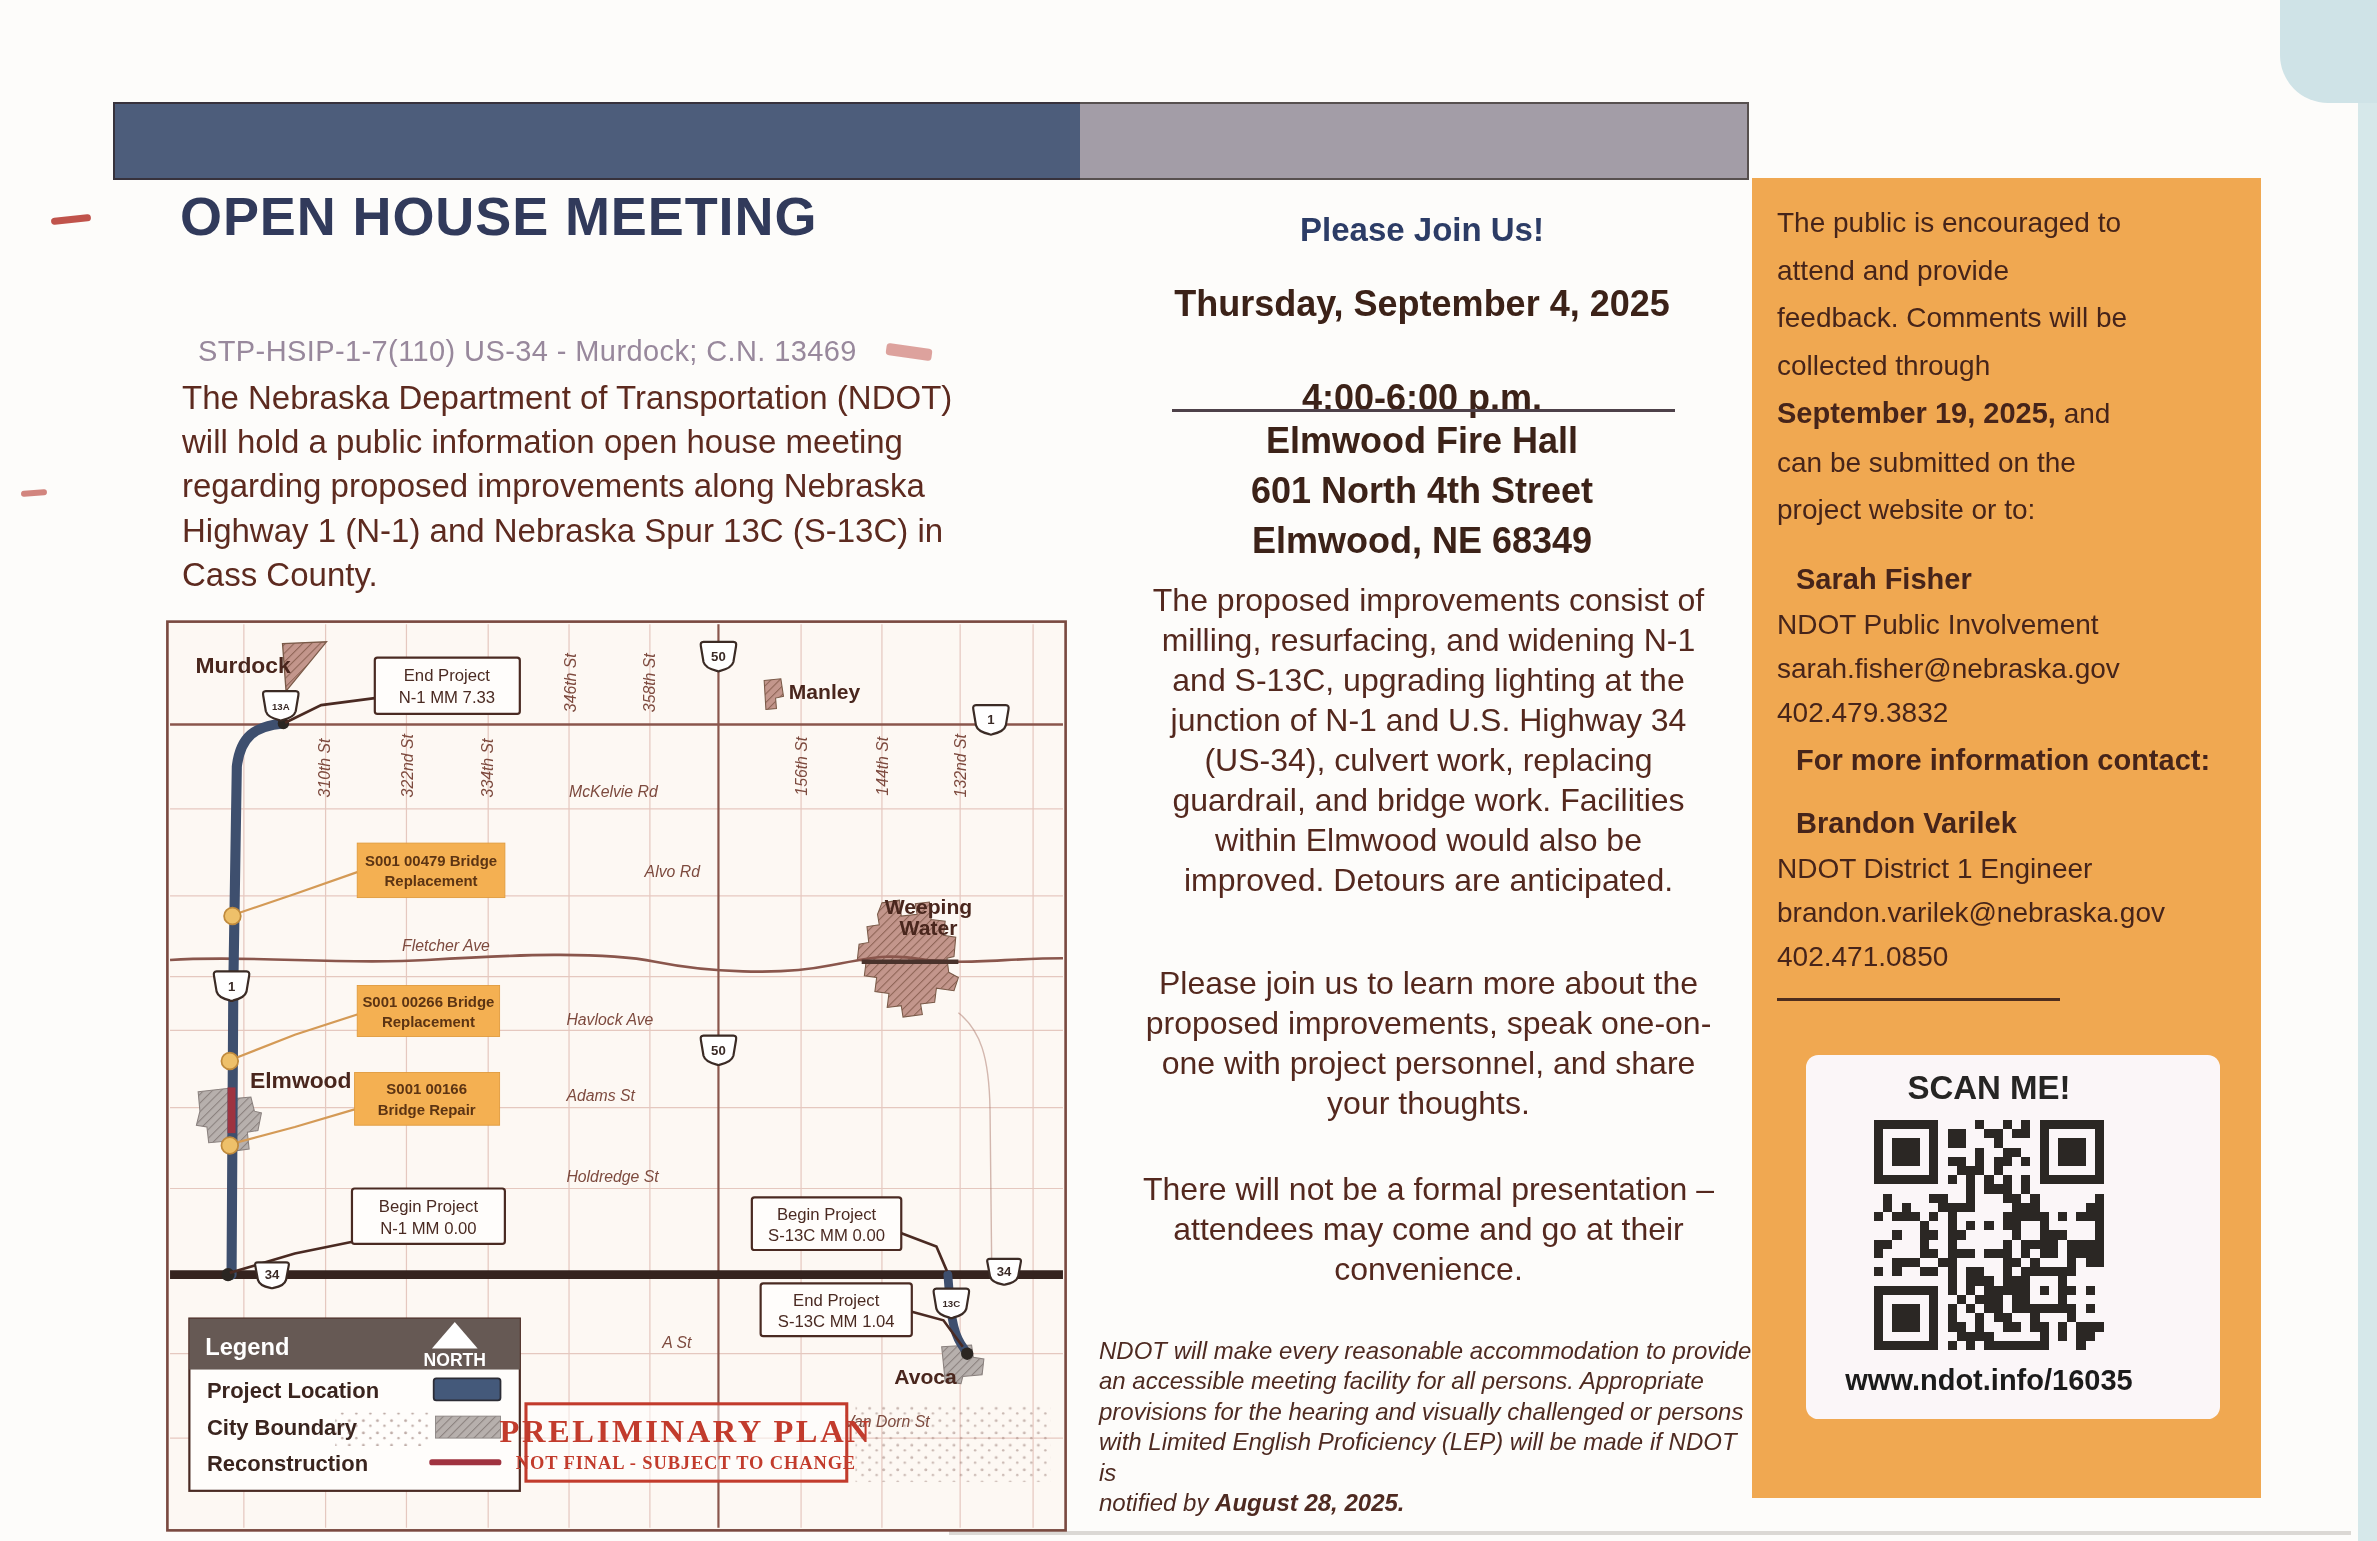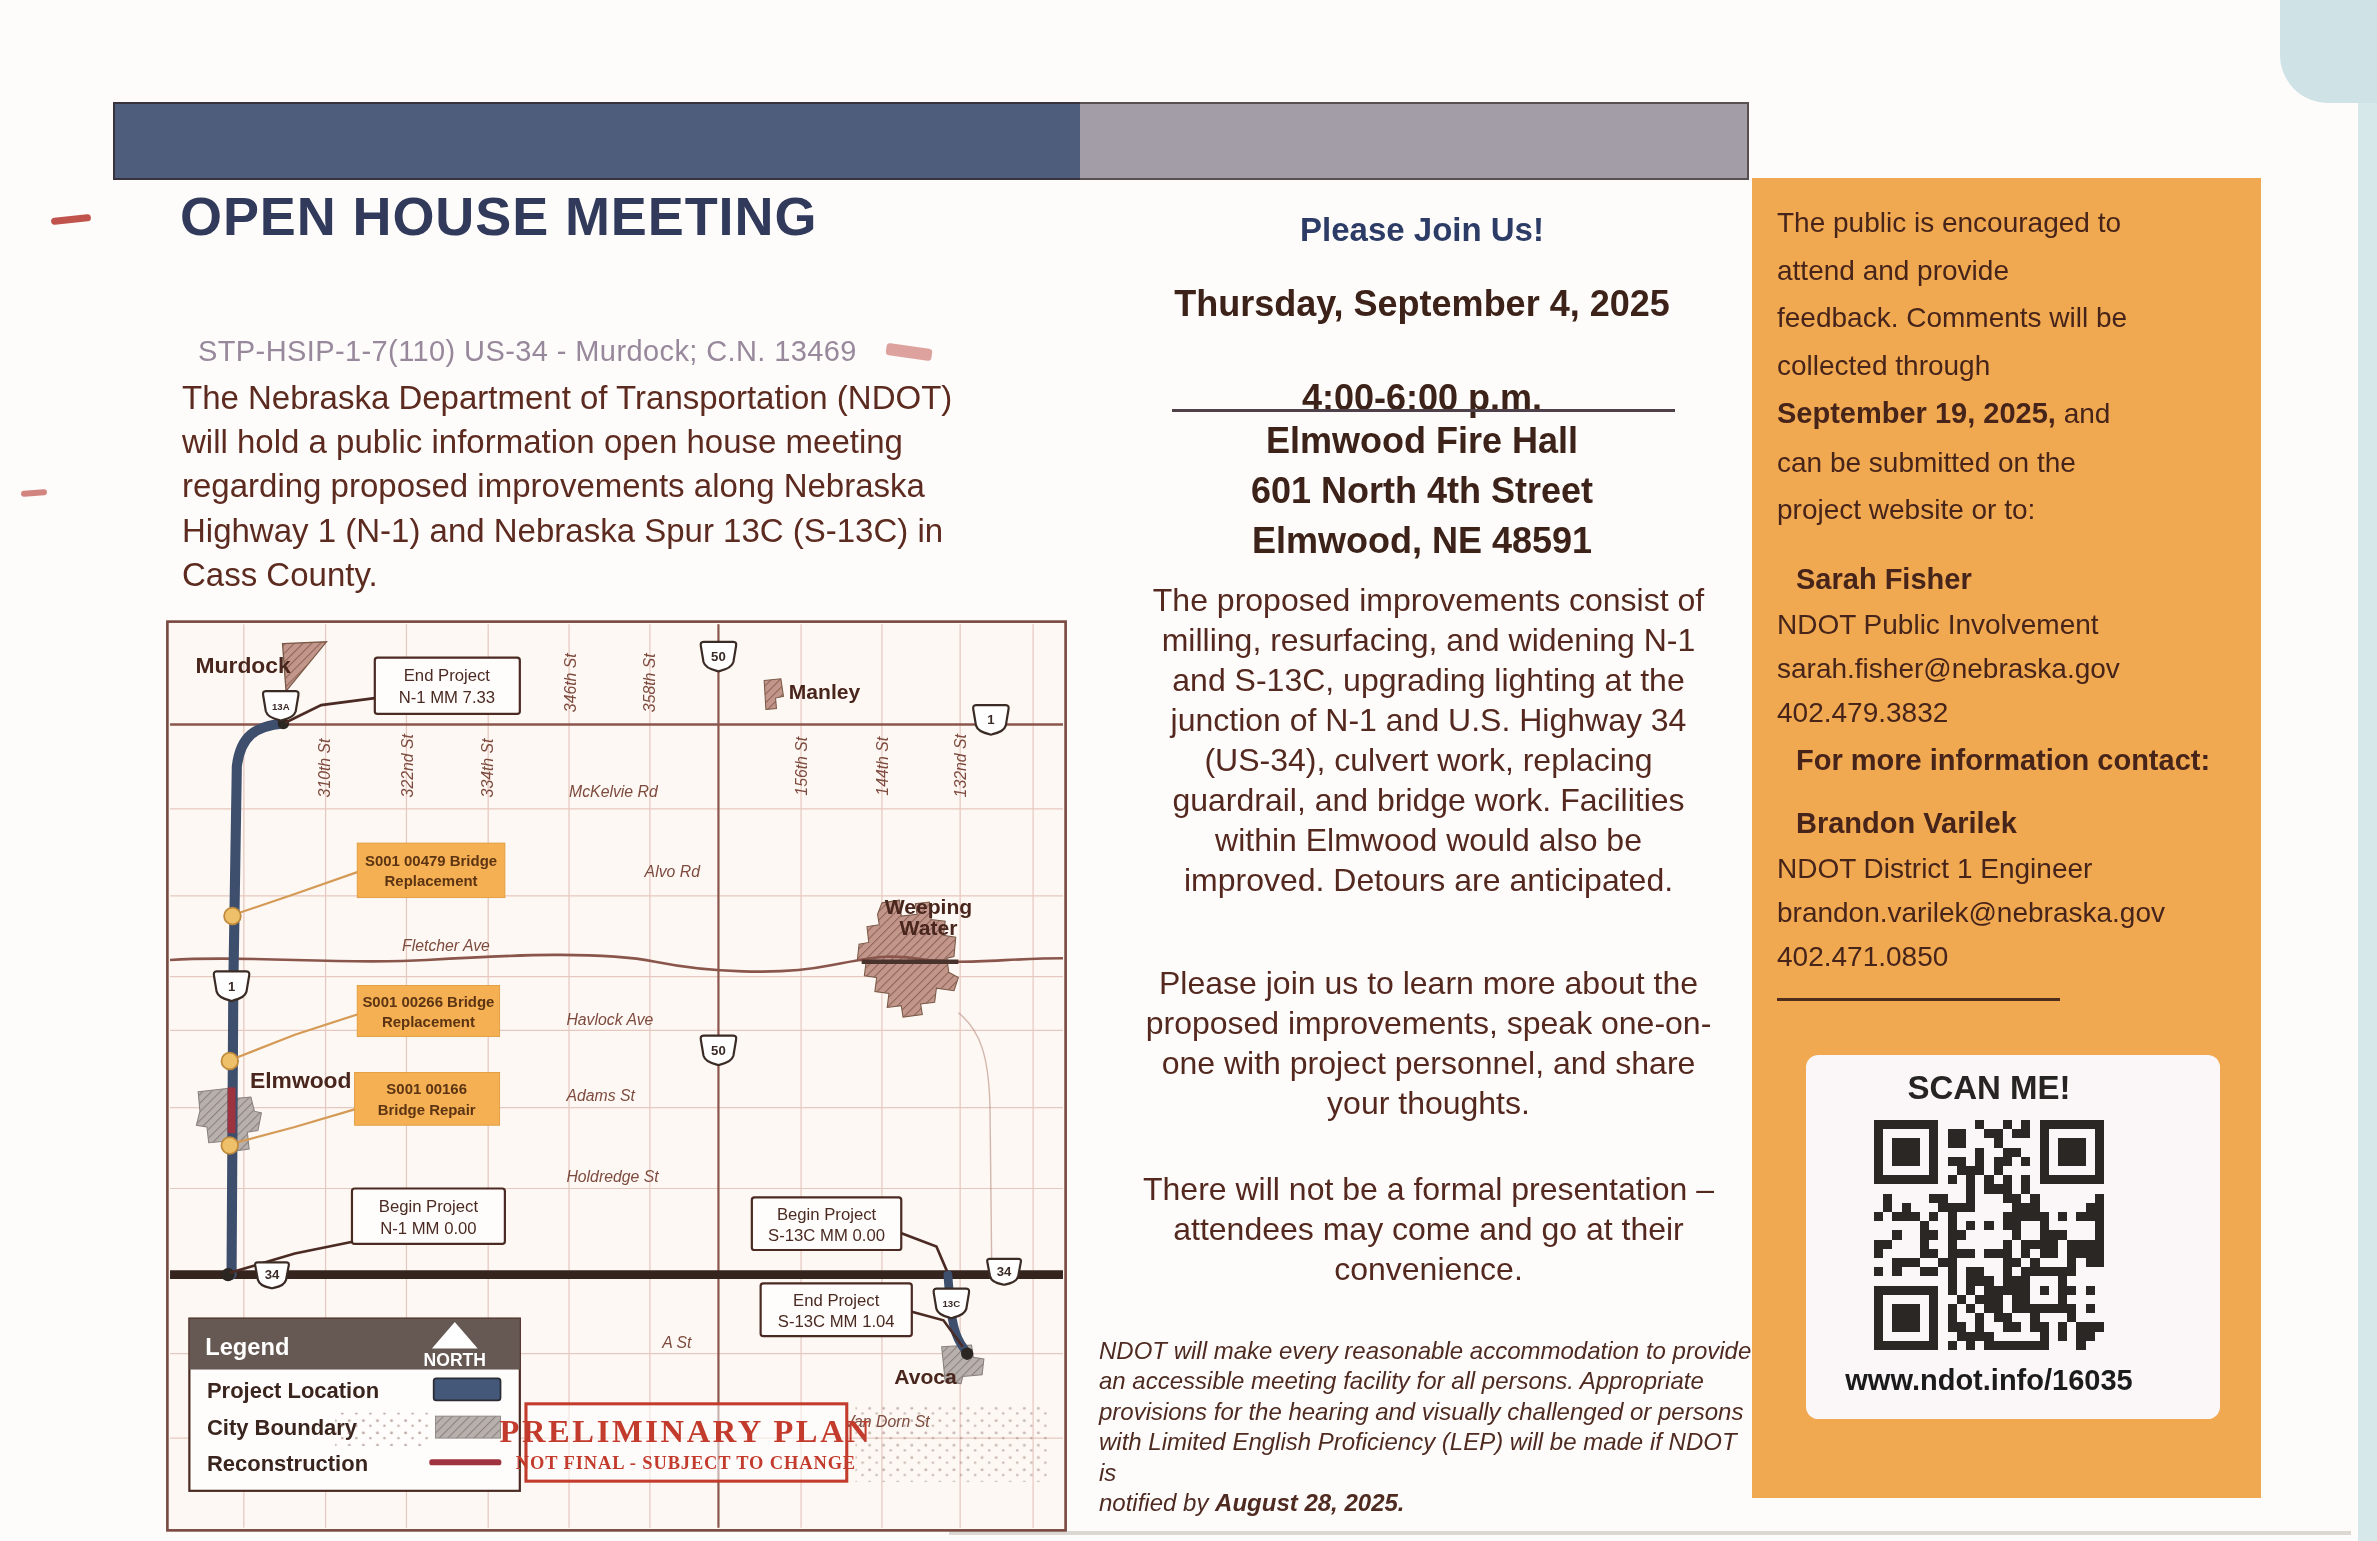--- a/index.html
+++ b/index.html
@@ -86,21 +86,21 @@
 regarding proposed improvements along Nebraska
 Highway 1 (N-1) and Nebraska Spur 13C (S-13C) in
 Cass County.</div>
 
   <div class="abs midc join">Please Join Us!</div>
   <div class="abs midc mid-strong date">Thursday, September 4, 2025</div>
   <div class="abs midc mid-strong time">4:00-6:00 p.m.</div>
   <div class="abs divider"></div>
   <div class="abs midc mid-strong venue-name">Elmwood Fire Hall</div>
   <div class="abs midc mid-strong venue-addr">601 North 4th Street</div>
-  <div class="abs midc mid-strong venue-city">Elmwood, NE 48591</div>
+  <div class="abs midc mid-strong venue-city">Elmwood, NE 68349</div>
   <div class="abs p-mid p1">The proposed improvements consist of
 milling, resurfacing, and widening N-1
 and S-13C, upgrading lighting at the
 junction of N-1 and U.S. Highway 34
 (US-34), culvert work, replacing
 guardrail, and bridge work. Facilities
 within Elmwood would also be
 improved. Detours are anticipated.</div>
   <div class="abs p-mid p2">Please join us to learn more about the
 proposed improvements, speak one-on-

